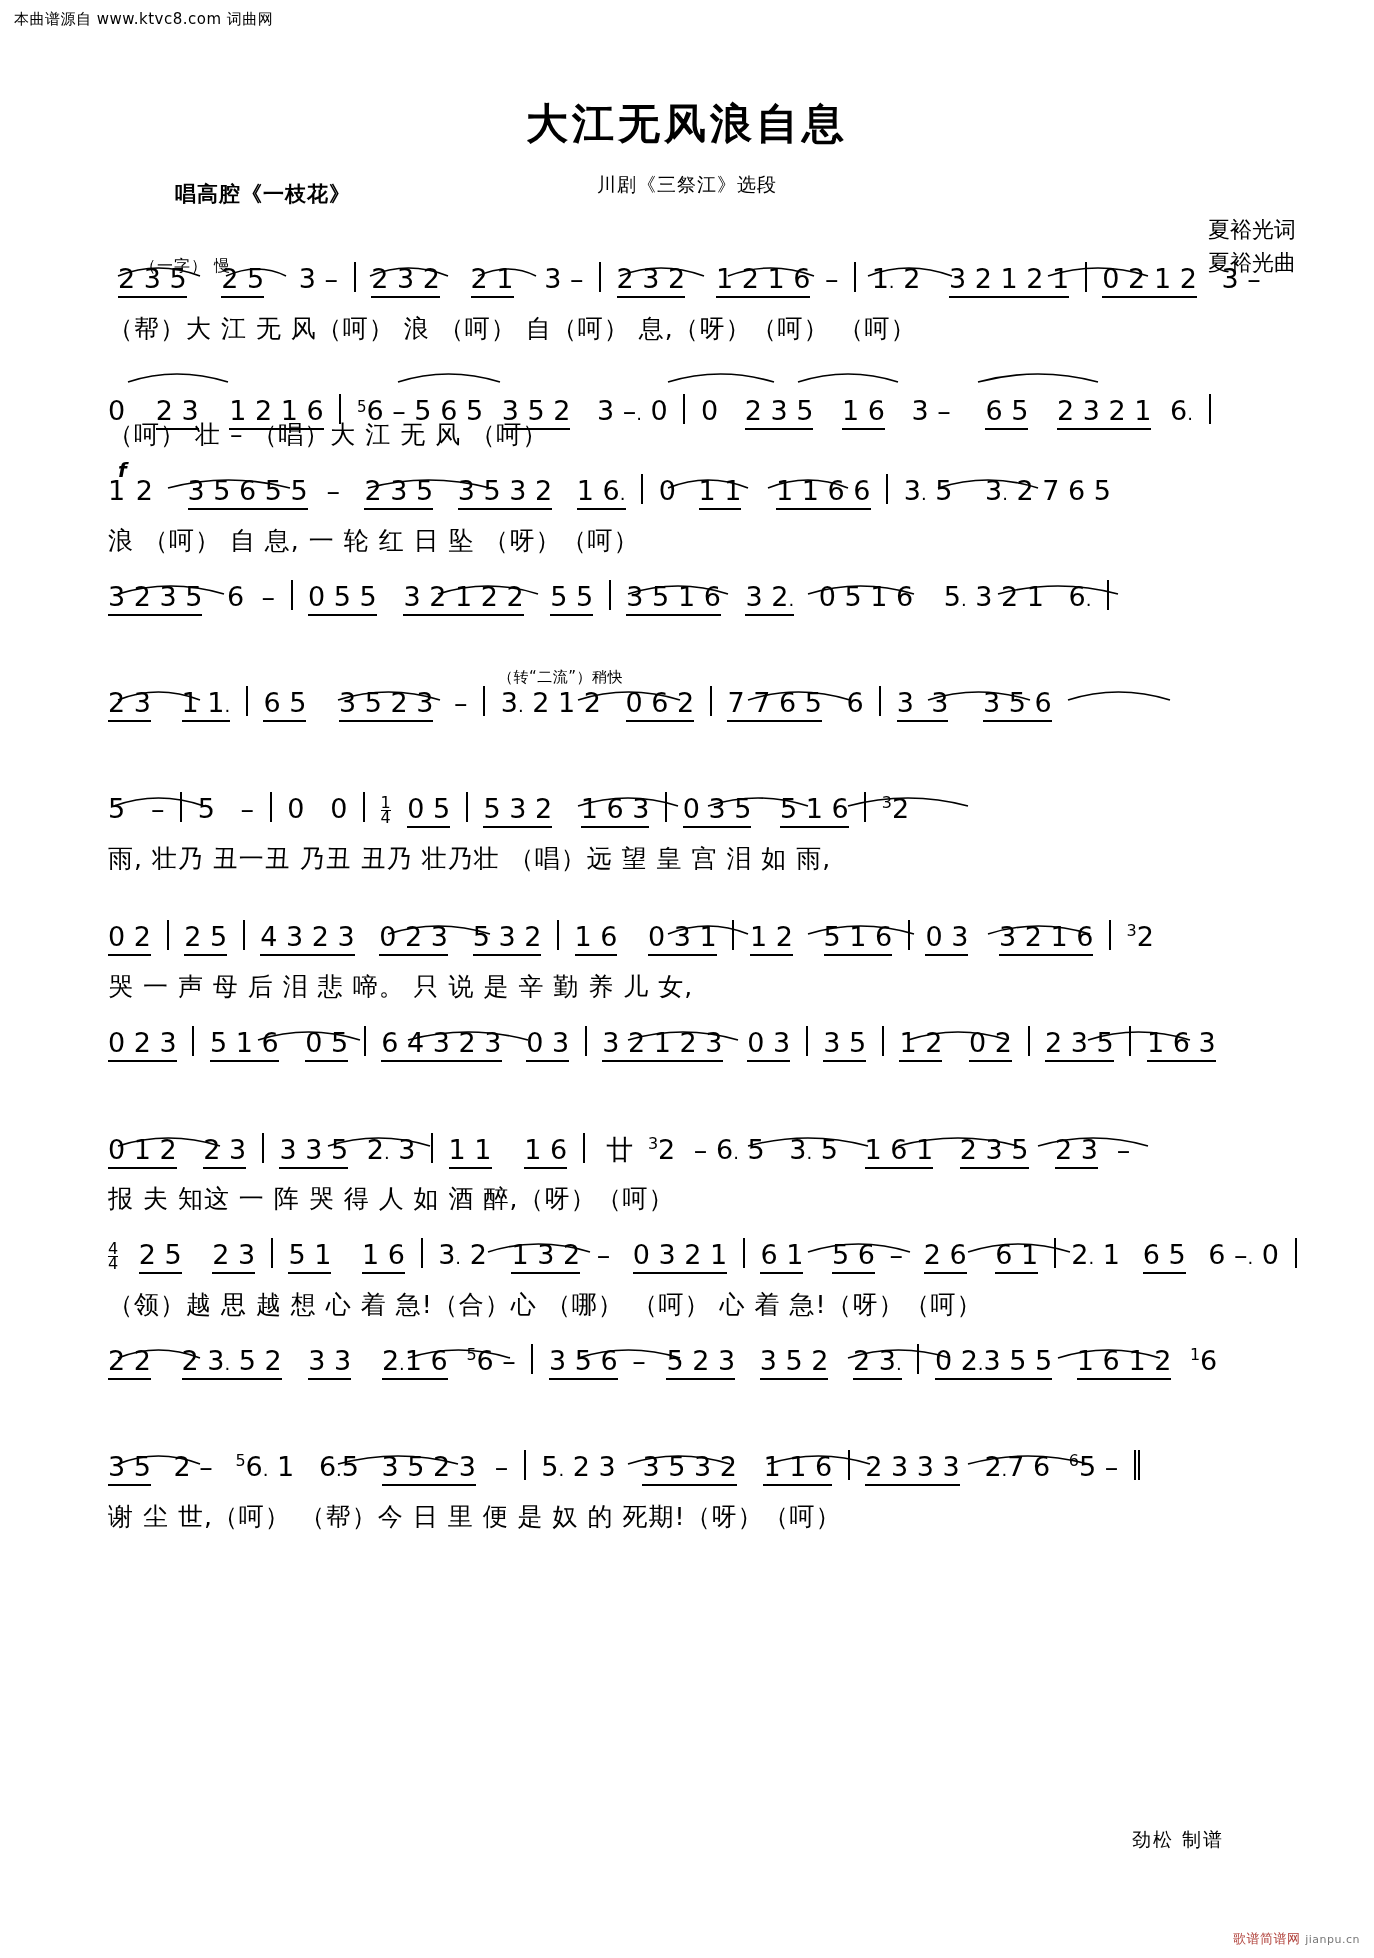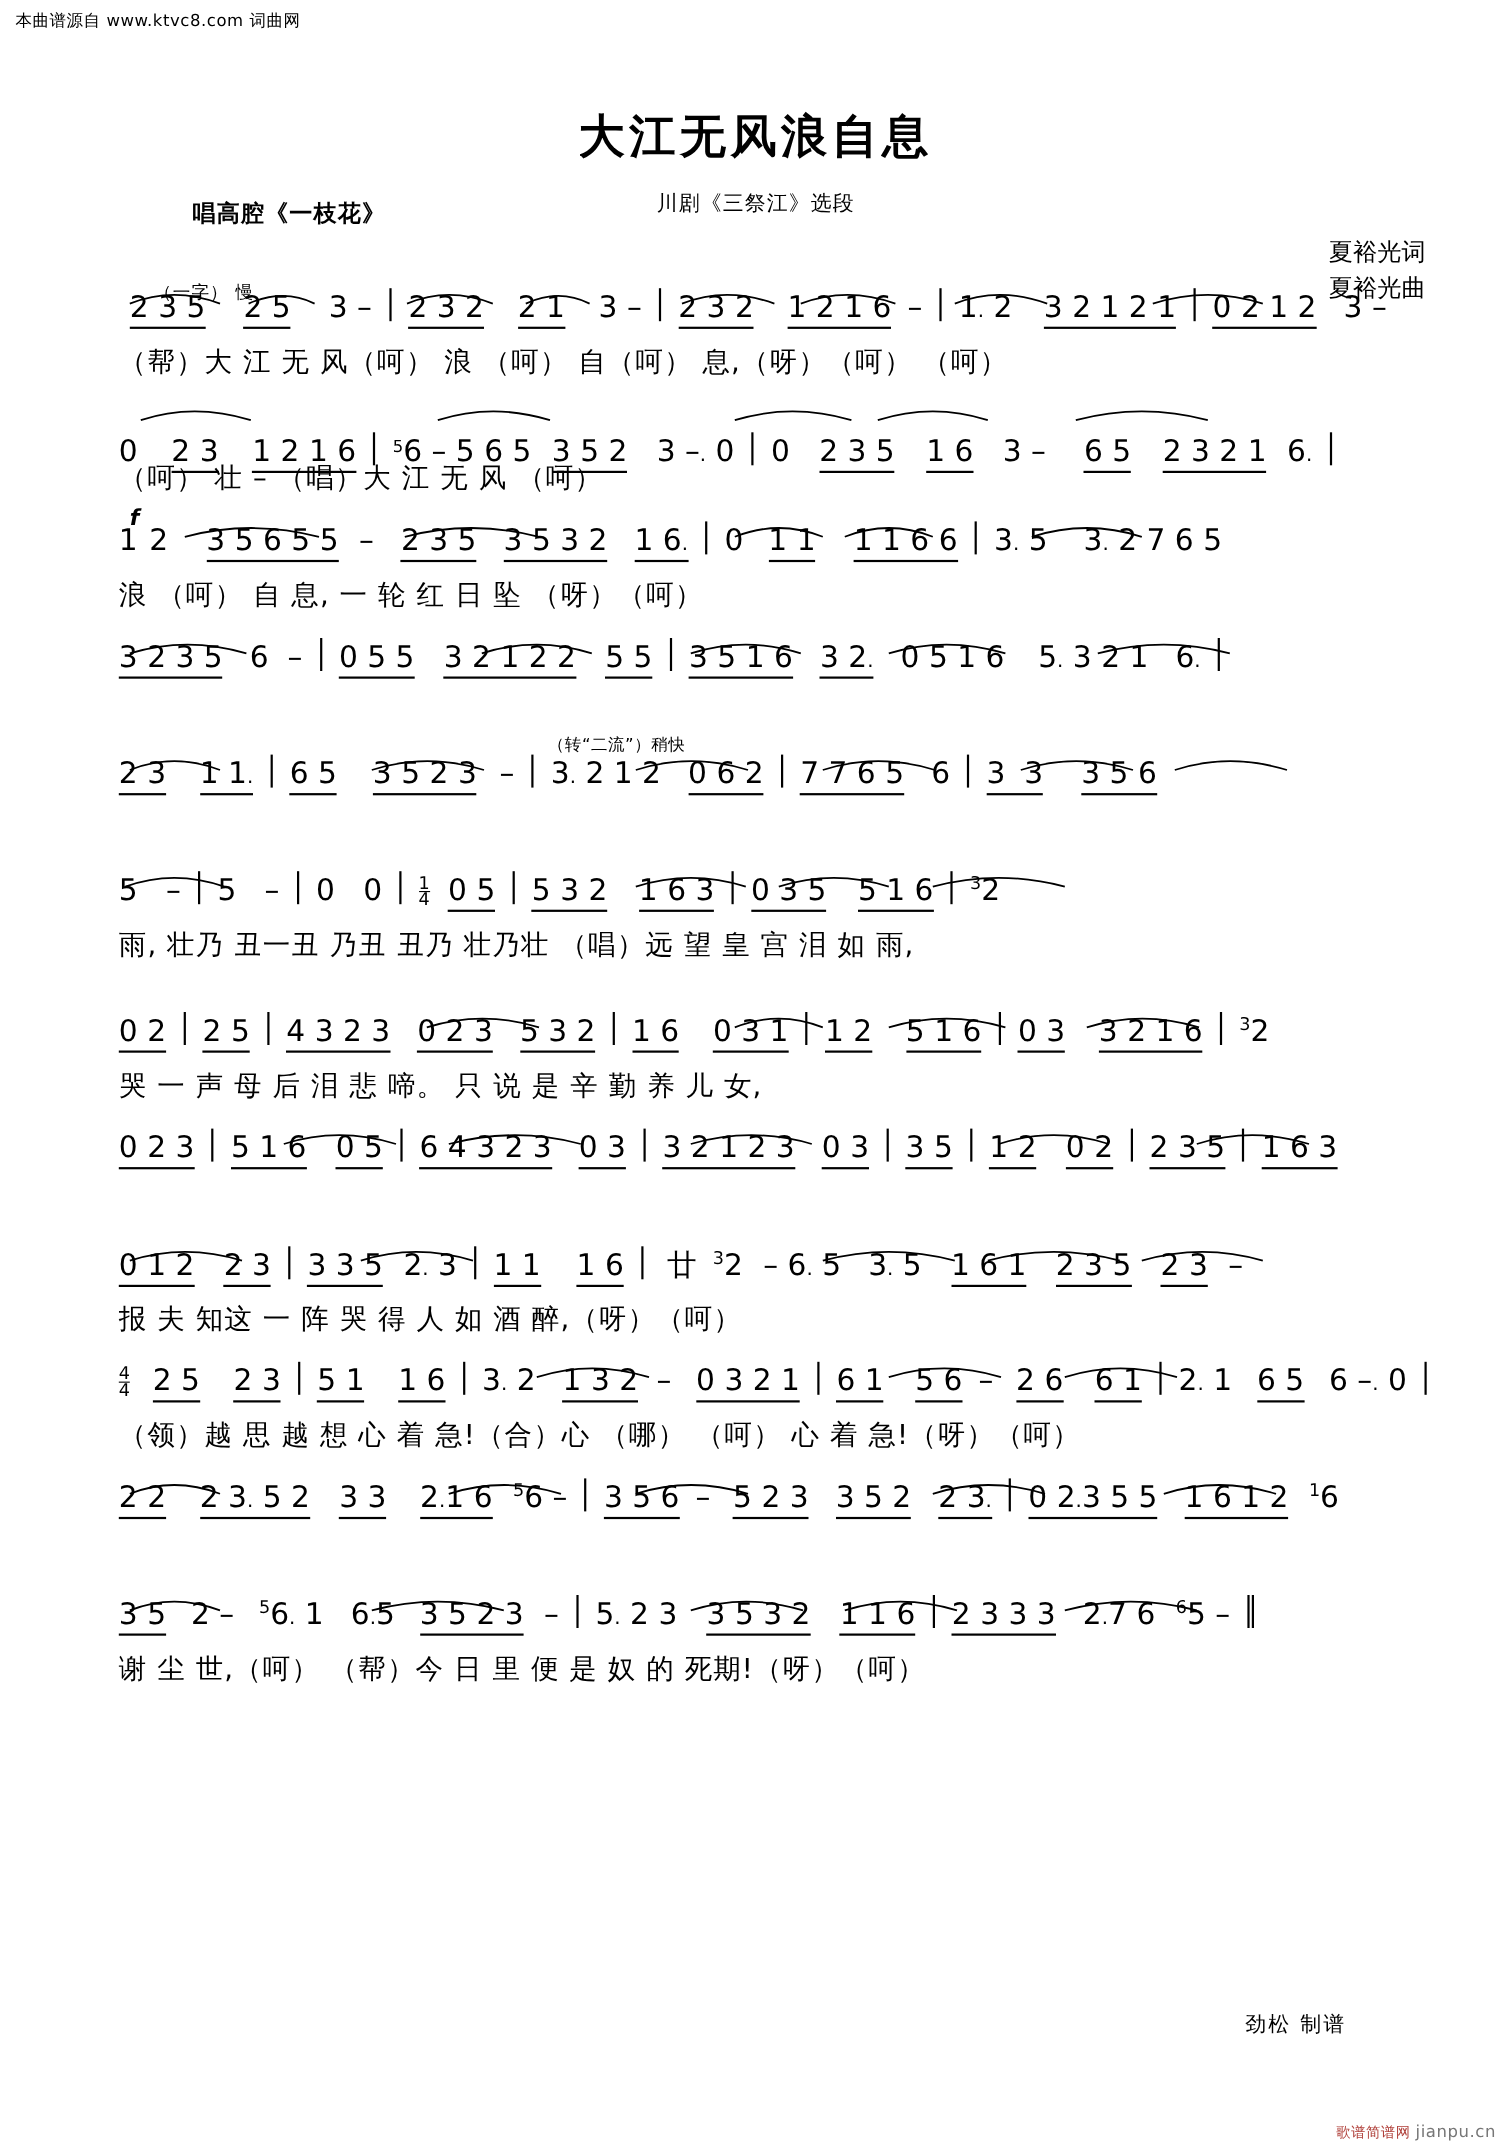--- a/index.html
+++ b/index.html
@@ -83,21 +83,21 @@
     letter-spacing: 2px;
   }
   .watermark {
     position: absolute;
     right: 14px;
     bottom: 10px;
     font-size: 13px;
     color: #b0403a;
     letter-spacing: 0.5px;
   }
-  .watermark .wm-sub { color: #777; font-size: 15px; }
+  .watermark .wm-sub { color: #777; font-size: 11px; }
 
   
   .system {
     position: absolute;
     left: 108px;
     width: 1180px;
   }
   .notes {
     position: relative;
     height: 46px;

